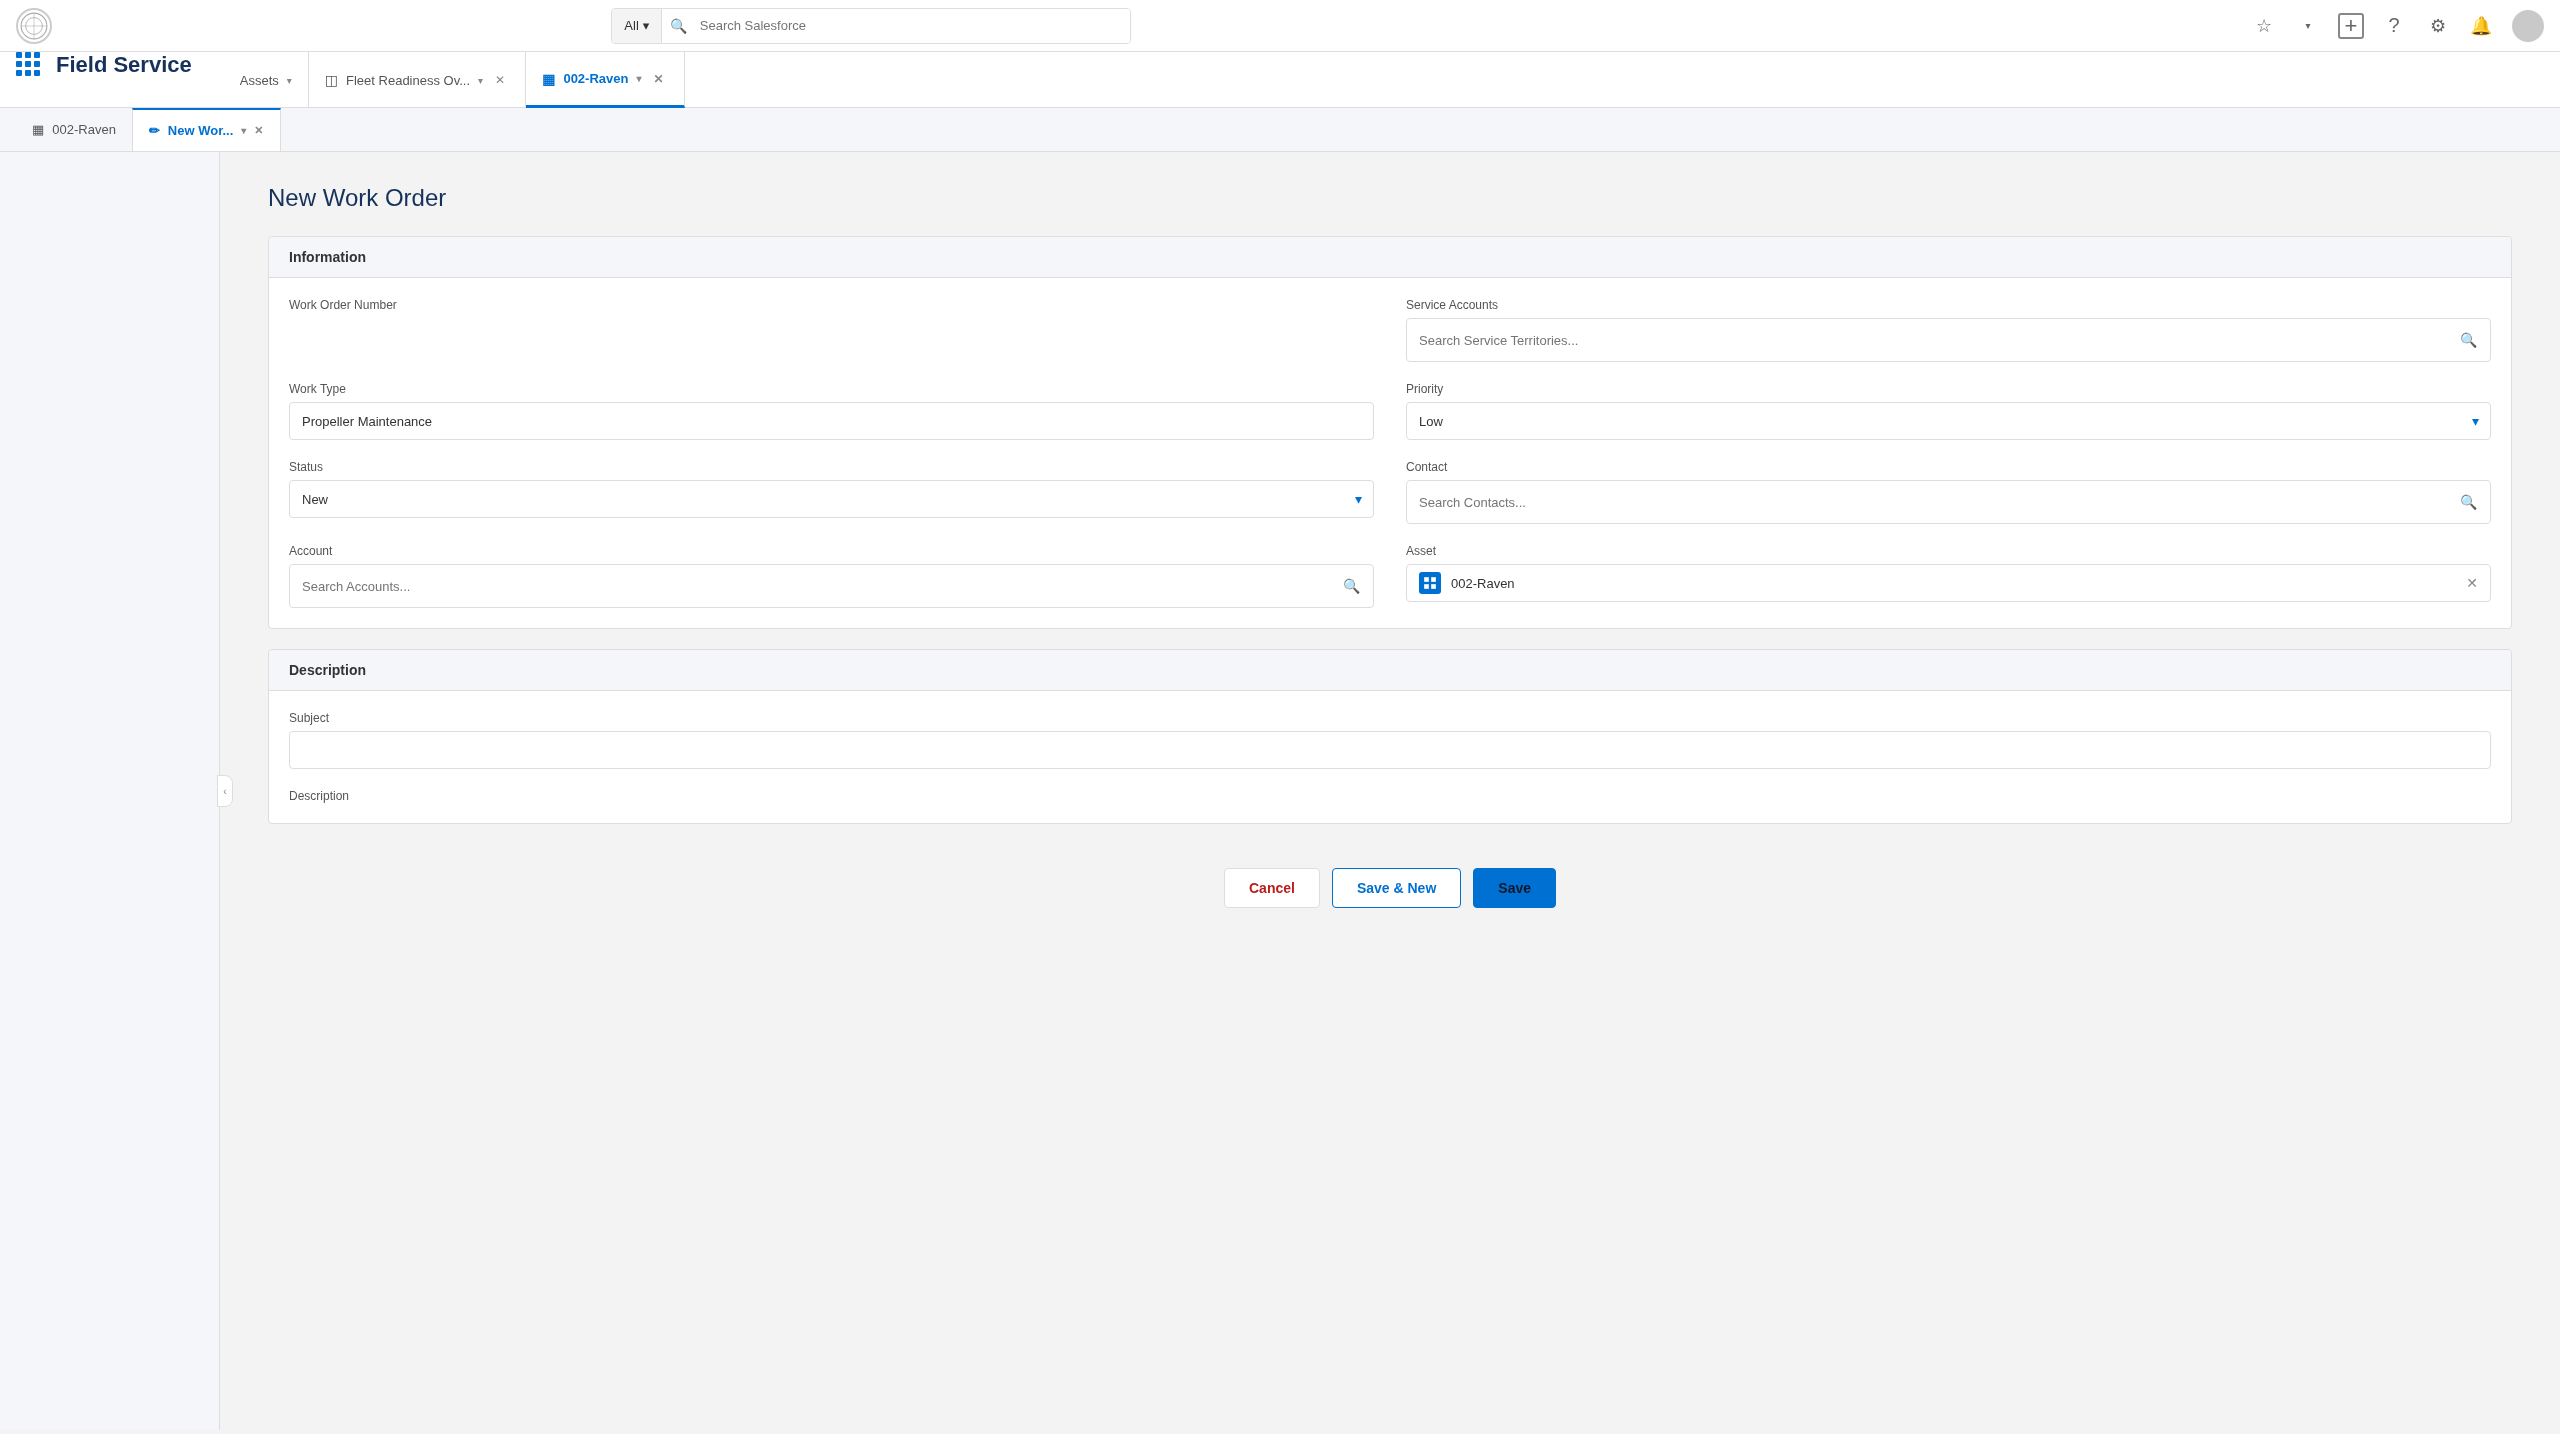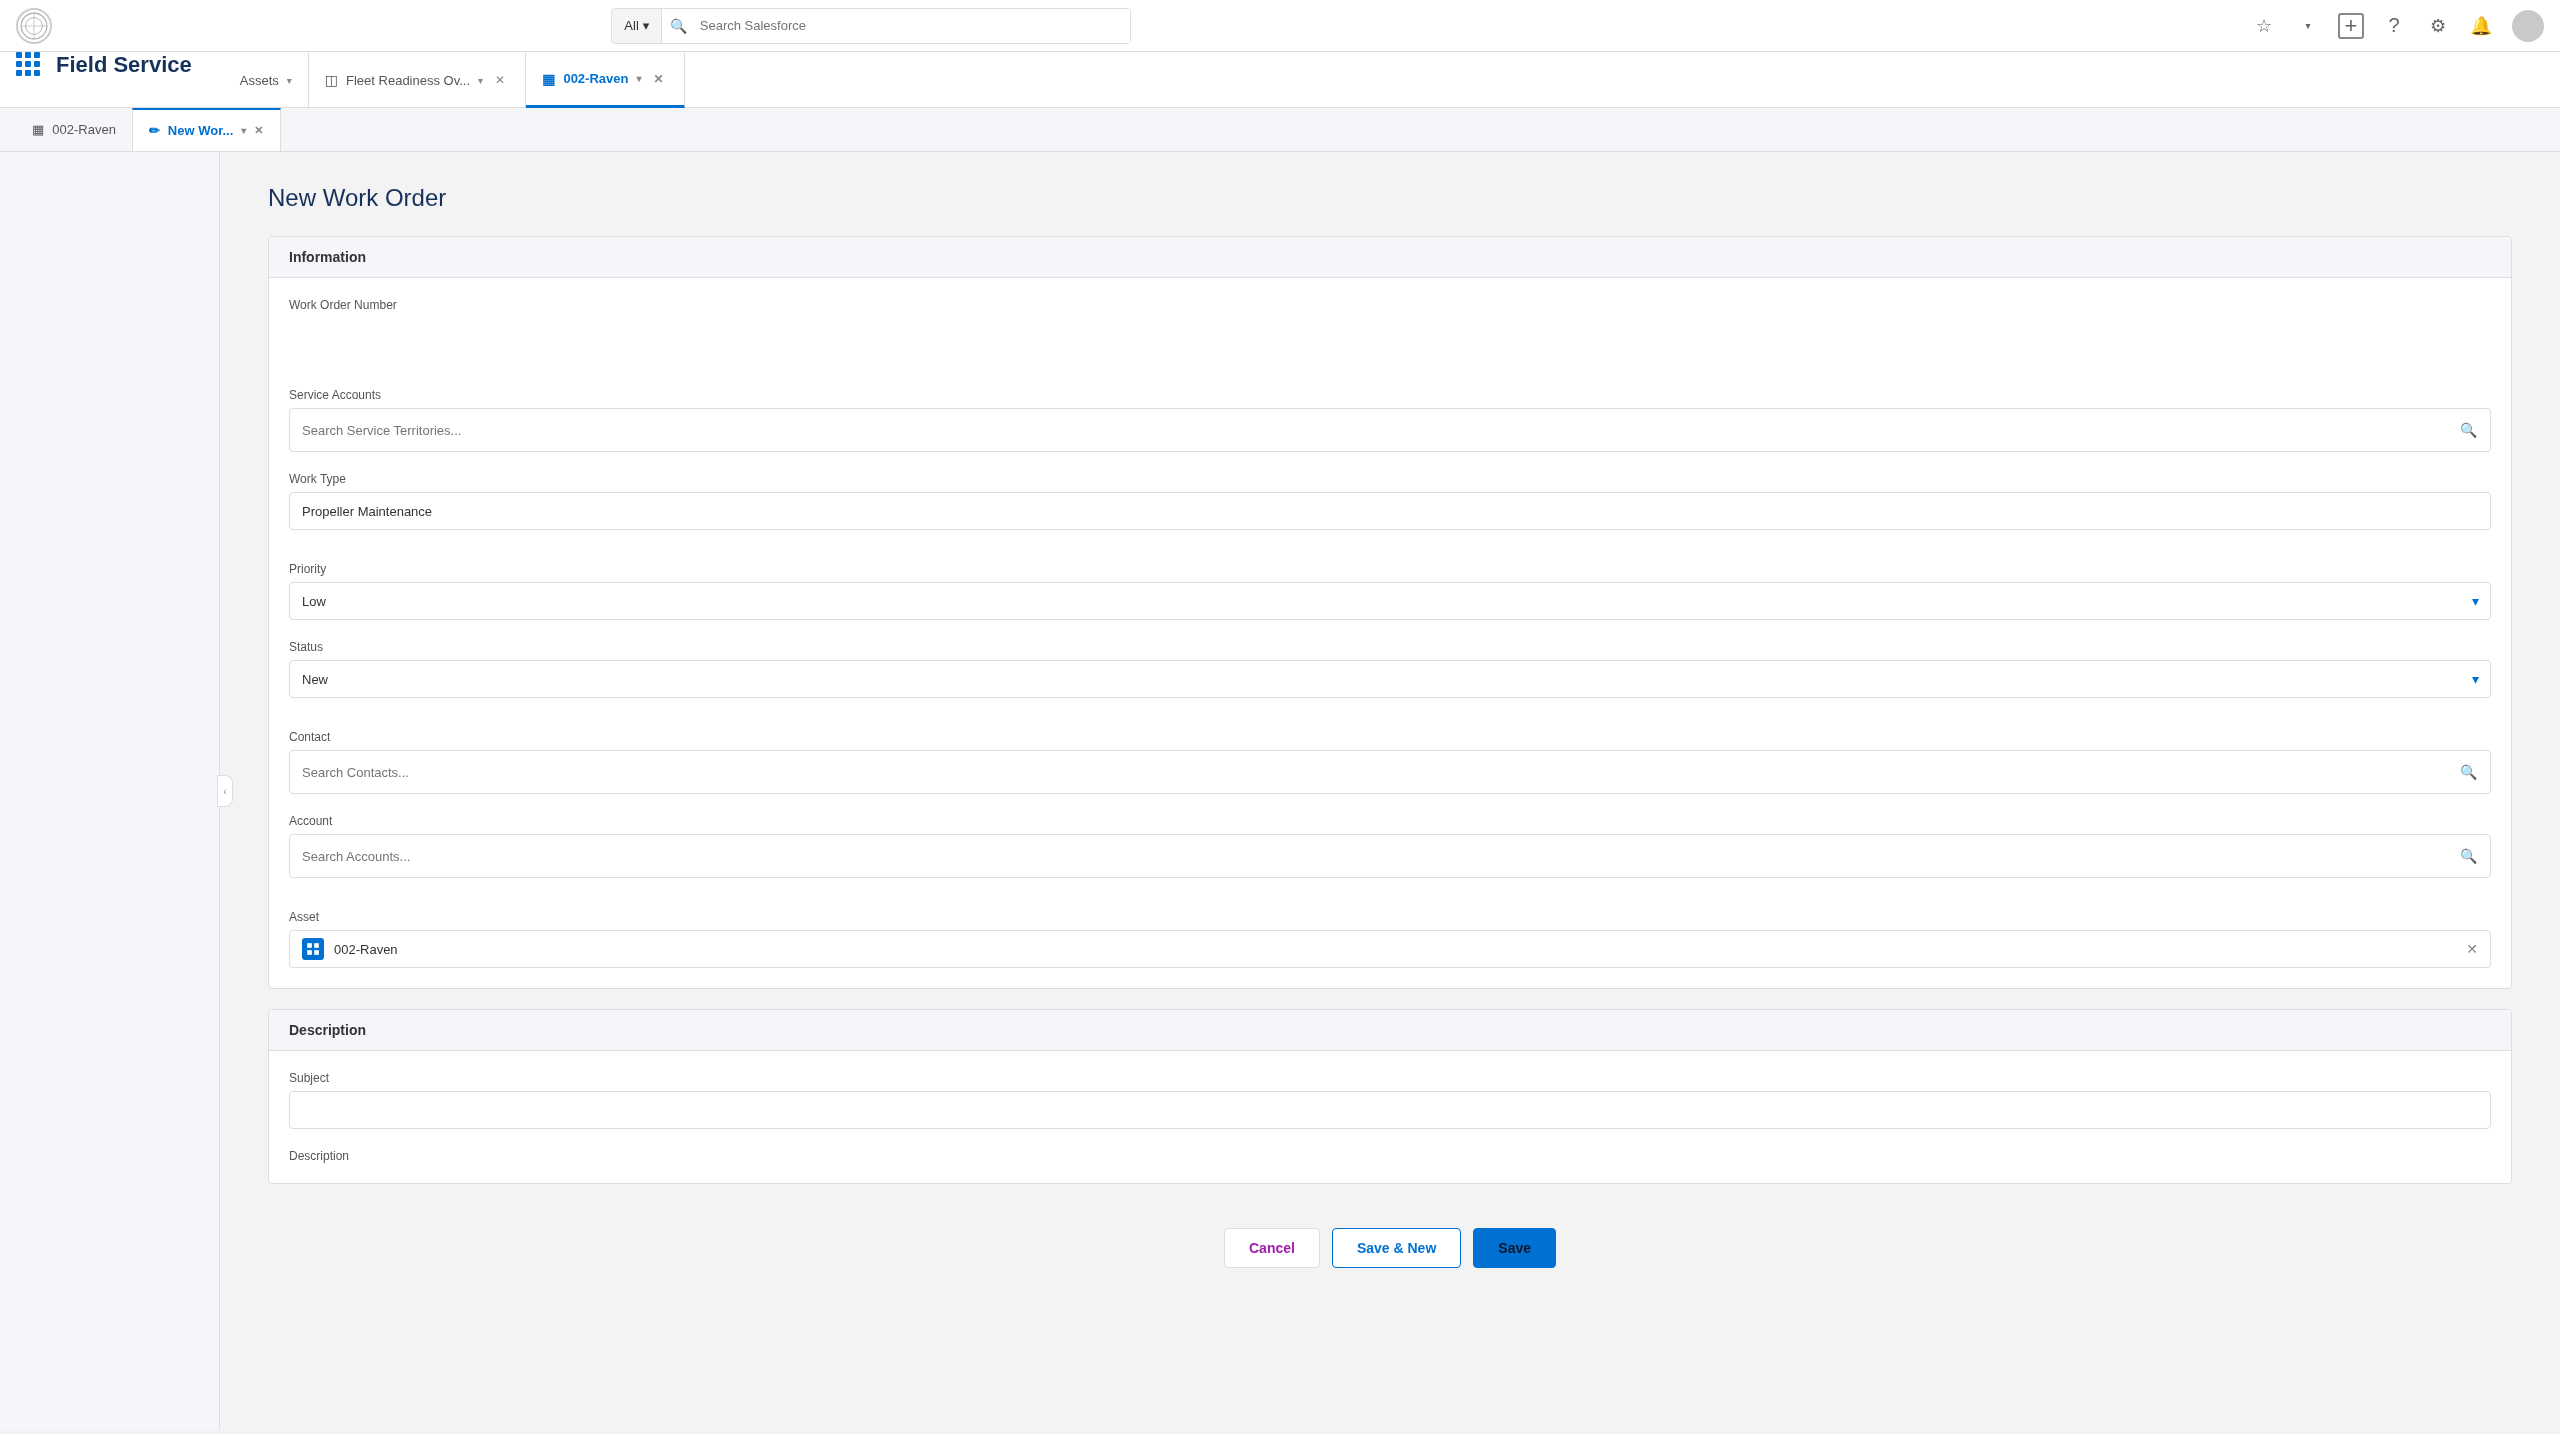--- a/index.html
+++ b/index.html
@@ -137,21 +137,21 @@
     }
     .section-header {
       background: #f4f6f9; padding: 12px 20px;
       font-size: 14px; font-weight: 600; color: #333;
       border-bottom: 1px solid #ddd; border-radius: 4px 4px 0 0;
     }
     .section-body {
       padding: 20px 20px;
     }
     .form-row {
-      display: flex; gap: 32px; margin-bottom: 20px; flex-direction: column;
+      display: flex; gap: 32px; margin-bottom: 20px;
     }
     .form-row:last-child { margin-bottom: 0; }
     .form-field {
       flex: 1; display: flex; flex-direction: column; gap: 6px;
     }
     .field-label {
       font-size: 12px; color: #555; font-weight: 500;
     }
     .search-input-wrap {
       display: flex; align-items: center;
@@ -200,21 +200,21 @@
       display: flex; justify-content: center; gap: 12px;
       padding: 24px 0 32px;
     }
     .btn {
       height: 40px; padding: 0 24px; border-radius: 4px;
       font-size: 14px; font-weight: 600; cursor: pointer;
       border: 1px solid transparent;
       display: flex; align-items: center; justify-content: center;
     }
     .btn-cancel {
-      background: #fff; border-color: #ddd; color: #a21caf;
+      background: #fff; border-color: #ddd; color: #b91c1c;
     }
     .btn-save-new {
       background: #fff; border-color: #0070d2; color: #0070d2;
     }
     .btn-save {
       background: #0070d2; border-color: #0070d2; color: #0f172a;
     }
 
     .work-order-number-field {
       height: 38px; display: flex; align-items: center;

